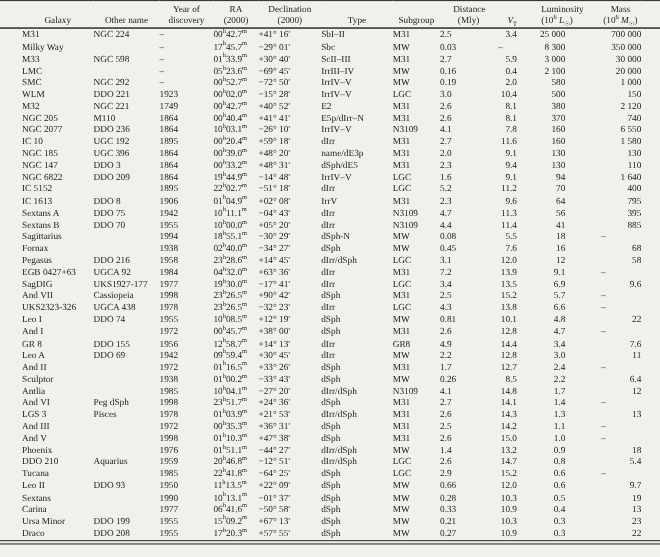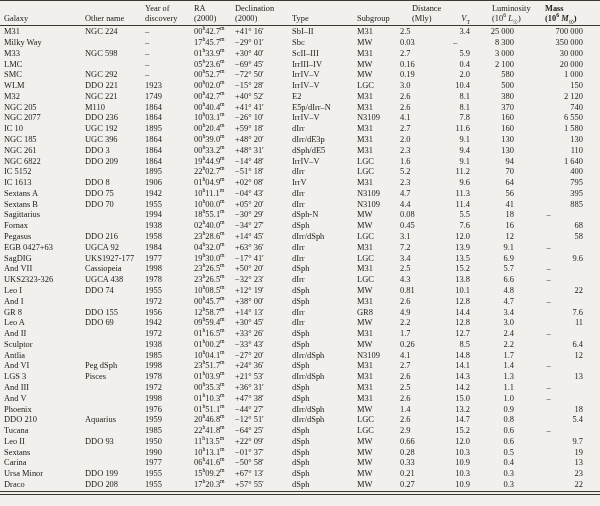--- a/index.html
+++ b/index.html
@@ -12,47 +12,47 @@
   }
   .page { width: 600px; height: 506px; }
   table.tbl {
     border-collapse: collapse;
     table-layout: fixed;
     width: 600px;
     border-top: 1.2px solid #3a3833;
   }
   thead th {
     font-weight: normal;
-    text-align: left;
+    text-align: center;
     vertical-align: bottom;
     font-size: 8.4px;
     line-height: 9.6px;
     padding: 3px 0 2px 0;
     border-bottom: 1.2px solid #3a3833;
     white-space: nowrap;
     overflow: visible;
   }
   tbody td {
     font-size: 8.45px;
     line-height: 10.78px;
     height: 10.78px;
     padding: 0;
     white-space: nowrap;
     overflow: visible;
     vertical-align: middle;
   }
   sup { font-size: 5.8px; vertical-align: super; line-height: 0; }
   sub { font-size: 5.8px; vertical-align: sub; line-height: 0; }
-  .c0 { padding-left: 4px; }
+  .c0 { padding-left: 20px; }
   td.a-r { text-align: right; }
   td.a-c { text-align: center; }
   th.h-vt { text-align: right; }
   th.h-dist { padding-left: 12px; }
   th.h-lum { padding-left: 22px; }
-  th.h-mass { padding-left: 31px; font-weight: bold; }
+  th.h-mass { padding-left: 31px; }
   .bottom-rule {
     width: 600px;
     height: 2.6px;
     margin-top: 1px;
     border-top: 1.1px solid #3a3833;
     border-bottom: 1.1px solid #3a3833;
     box-sizing: content-box;
   }
 </style>
 </head>
@@ -230,30 +230,30 @@
           <td class="c9 a-r">160</td>
           <td class="c10 a-r">1 580</td>
           <td class="c11"></td>
         </tr>
         <tr>
           <td class="c0">NGC 185</td>
           <td class="c1">UGC 396</td>
           <td class="c2">1864</td>
           <td class="c3">00<sup>h</sup>39.0<sup>m</sup></td>
           <td class="c4">+48° 20′</td>
-          <td class="c5">dIrr/dE3p</td>
+          <td class="c5">name/dE3p</td>
           <td class="c6">M31</td>
           <td class="c7">2.0</td>
           <td class="c8 a-r">9.1</td>
           <td class="c9 a-r">130</td>
           <td class="c10 a-r">130</td>
           <td class="c11"></td>
         </tr>
         <tr>
-          <td class="c0">NGC 261</td>
+          <td class="c0">NGC 147</td>
           <td class="c1">DDO 3</td>
           <td class="c2">1864</td>
           <td class="c3">00<sup>h</sup>33.2<sup>m</sup></td>
           <td class="c4">+48° 31′</td>
           <td class="c5">dSph/dE5</td>
           <td class="c6">M31</td>
           <td class="c7">2.3</td>
           <td class="c8 a-r">9.4</td>
           <td class="c9 a-r">130</td>
           <td class="c10 a-r">110</td>
@@ -397,21 +397,21 @@
           <td class="c8 a-r">13.5</td>
           <td class="c9 a-r">6.9</td>
           <td class="c10 a-r">9.6</td>
           <td class="c11"></td>
         </tr>
         <tr>
           <td class="c0">And VII</td>
           <td class="c1">Cassiopeia</td>
           <td class="c2">1998</td>
           <td class="c3">23<sup>h</sup>26.5<sup>m</sup></td>
-          <td class="c4">+50° 20′</td>
+          <td class="c4">+90° 42′</td>
           <td class="c5">dSph</td>
           <td class="c6">M31</td>
           <td class="c7">2.5</td>
           <td class="c8 a-r">15.2</td>
           <td class="c9 a-r">5.7</td>
           <td class="c10 a-c">–</td>
           <td class="c11"></td>
         </tr>
         <tr>
           <td class="c0">UKS2323-326</td>

